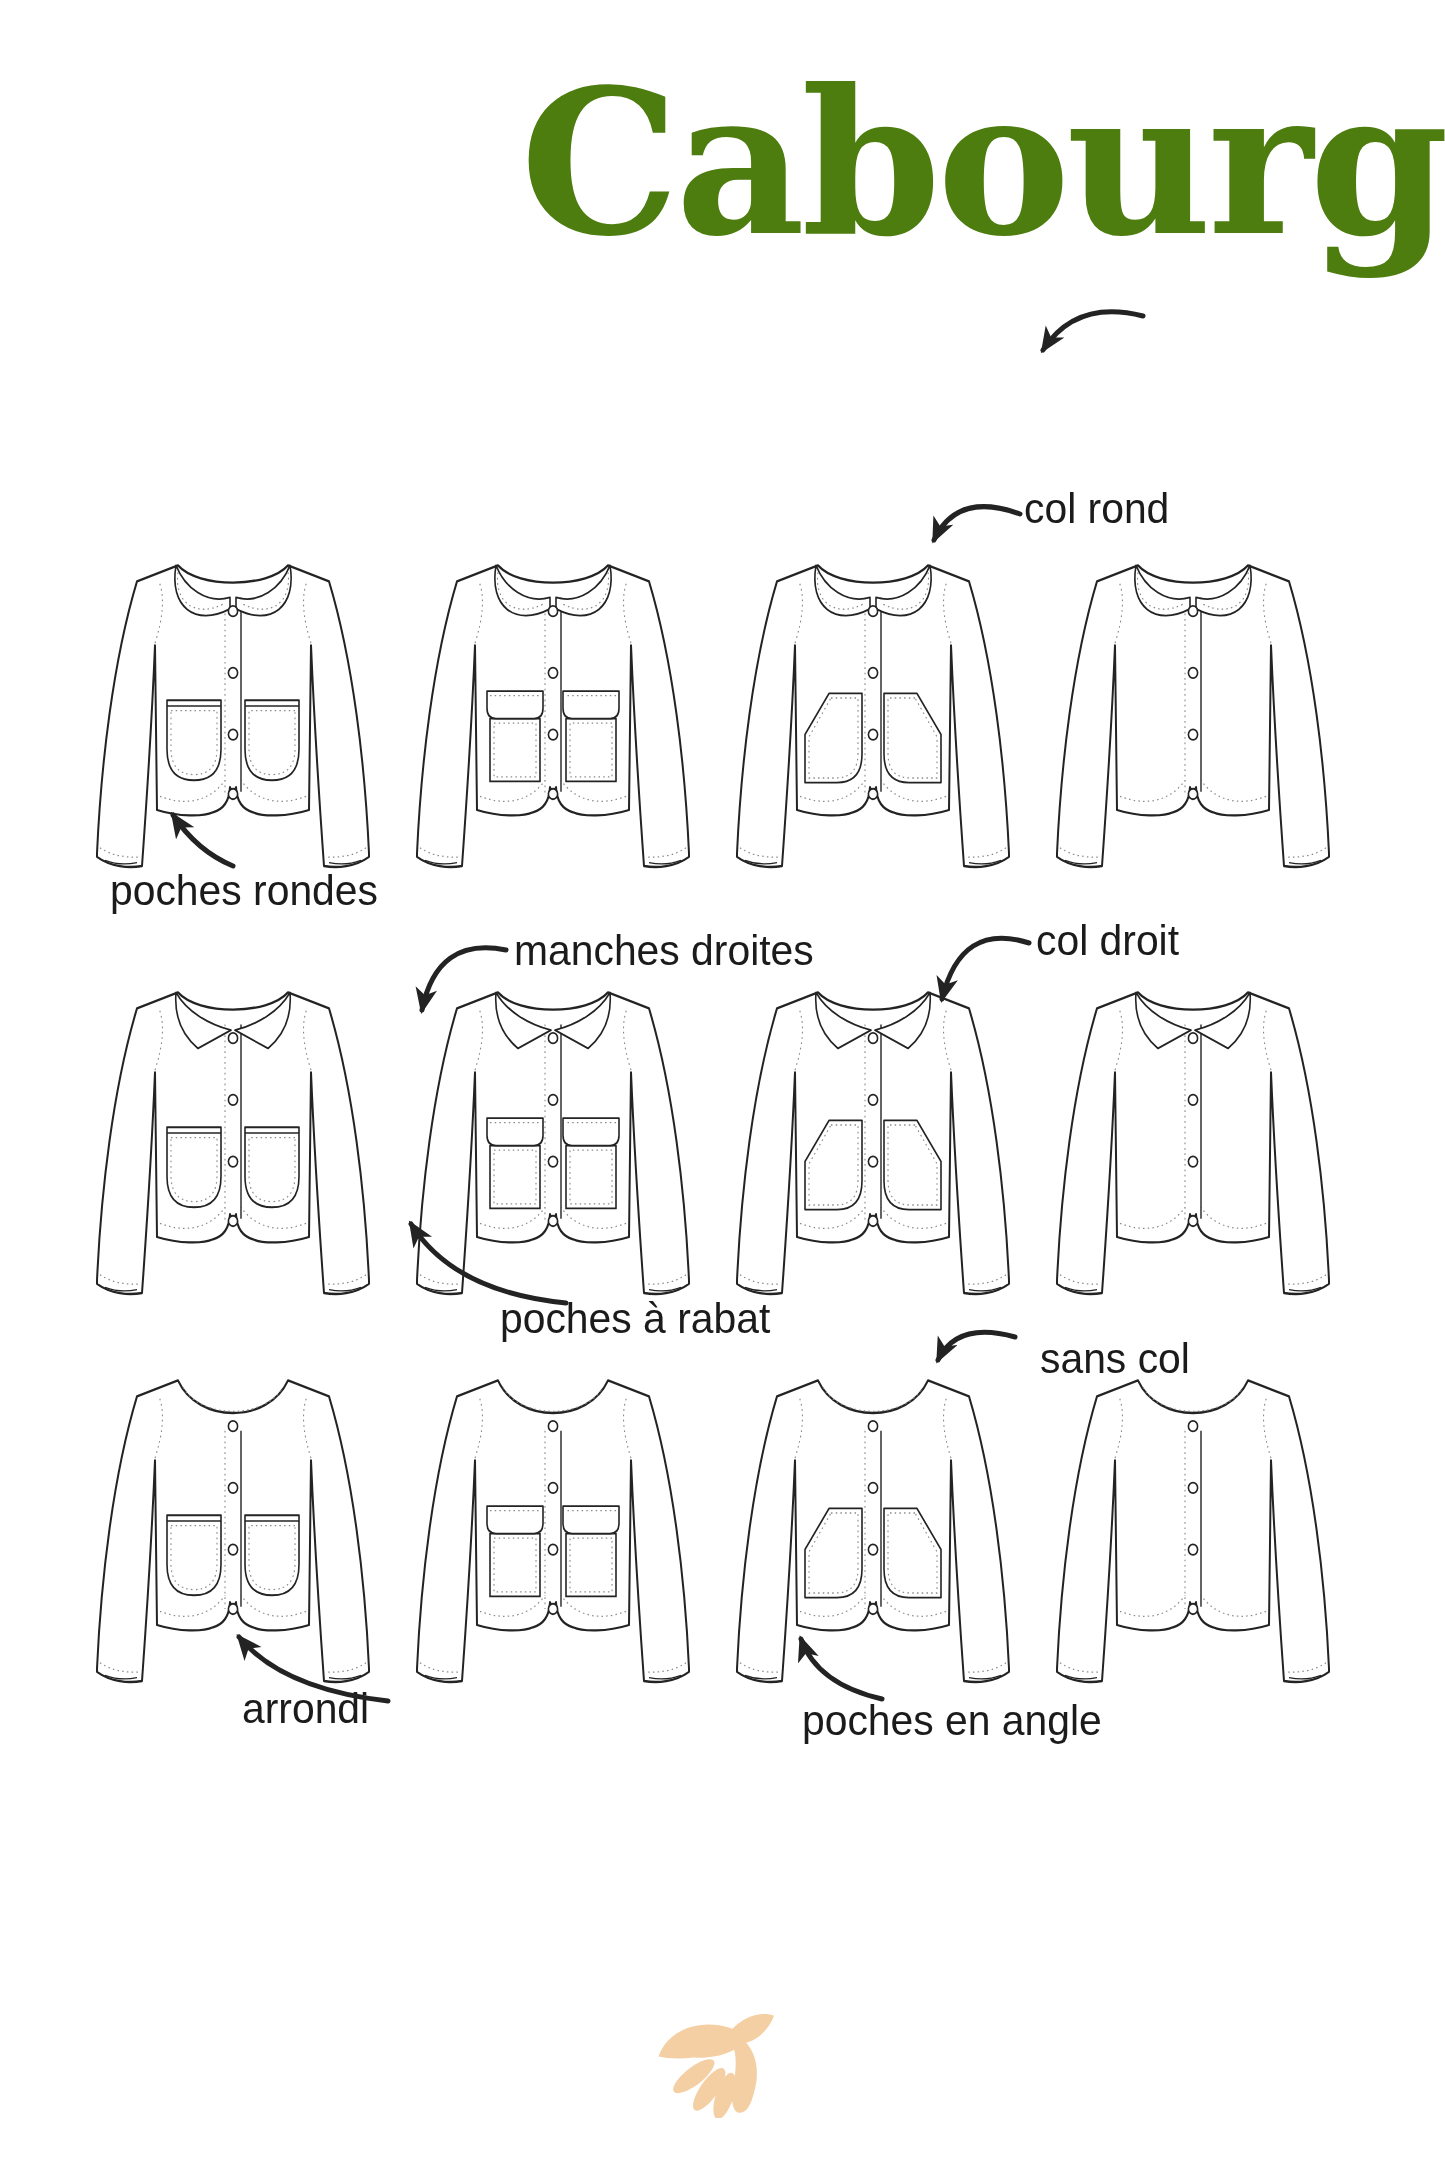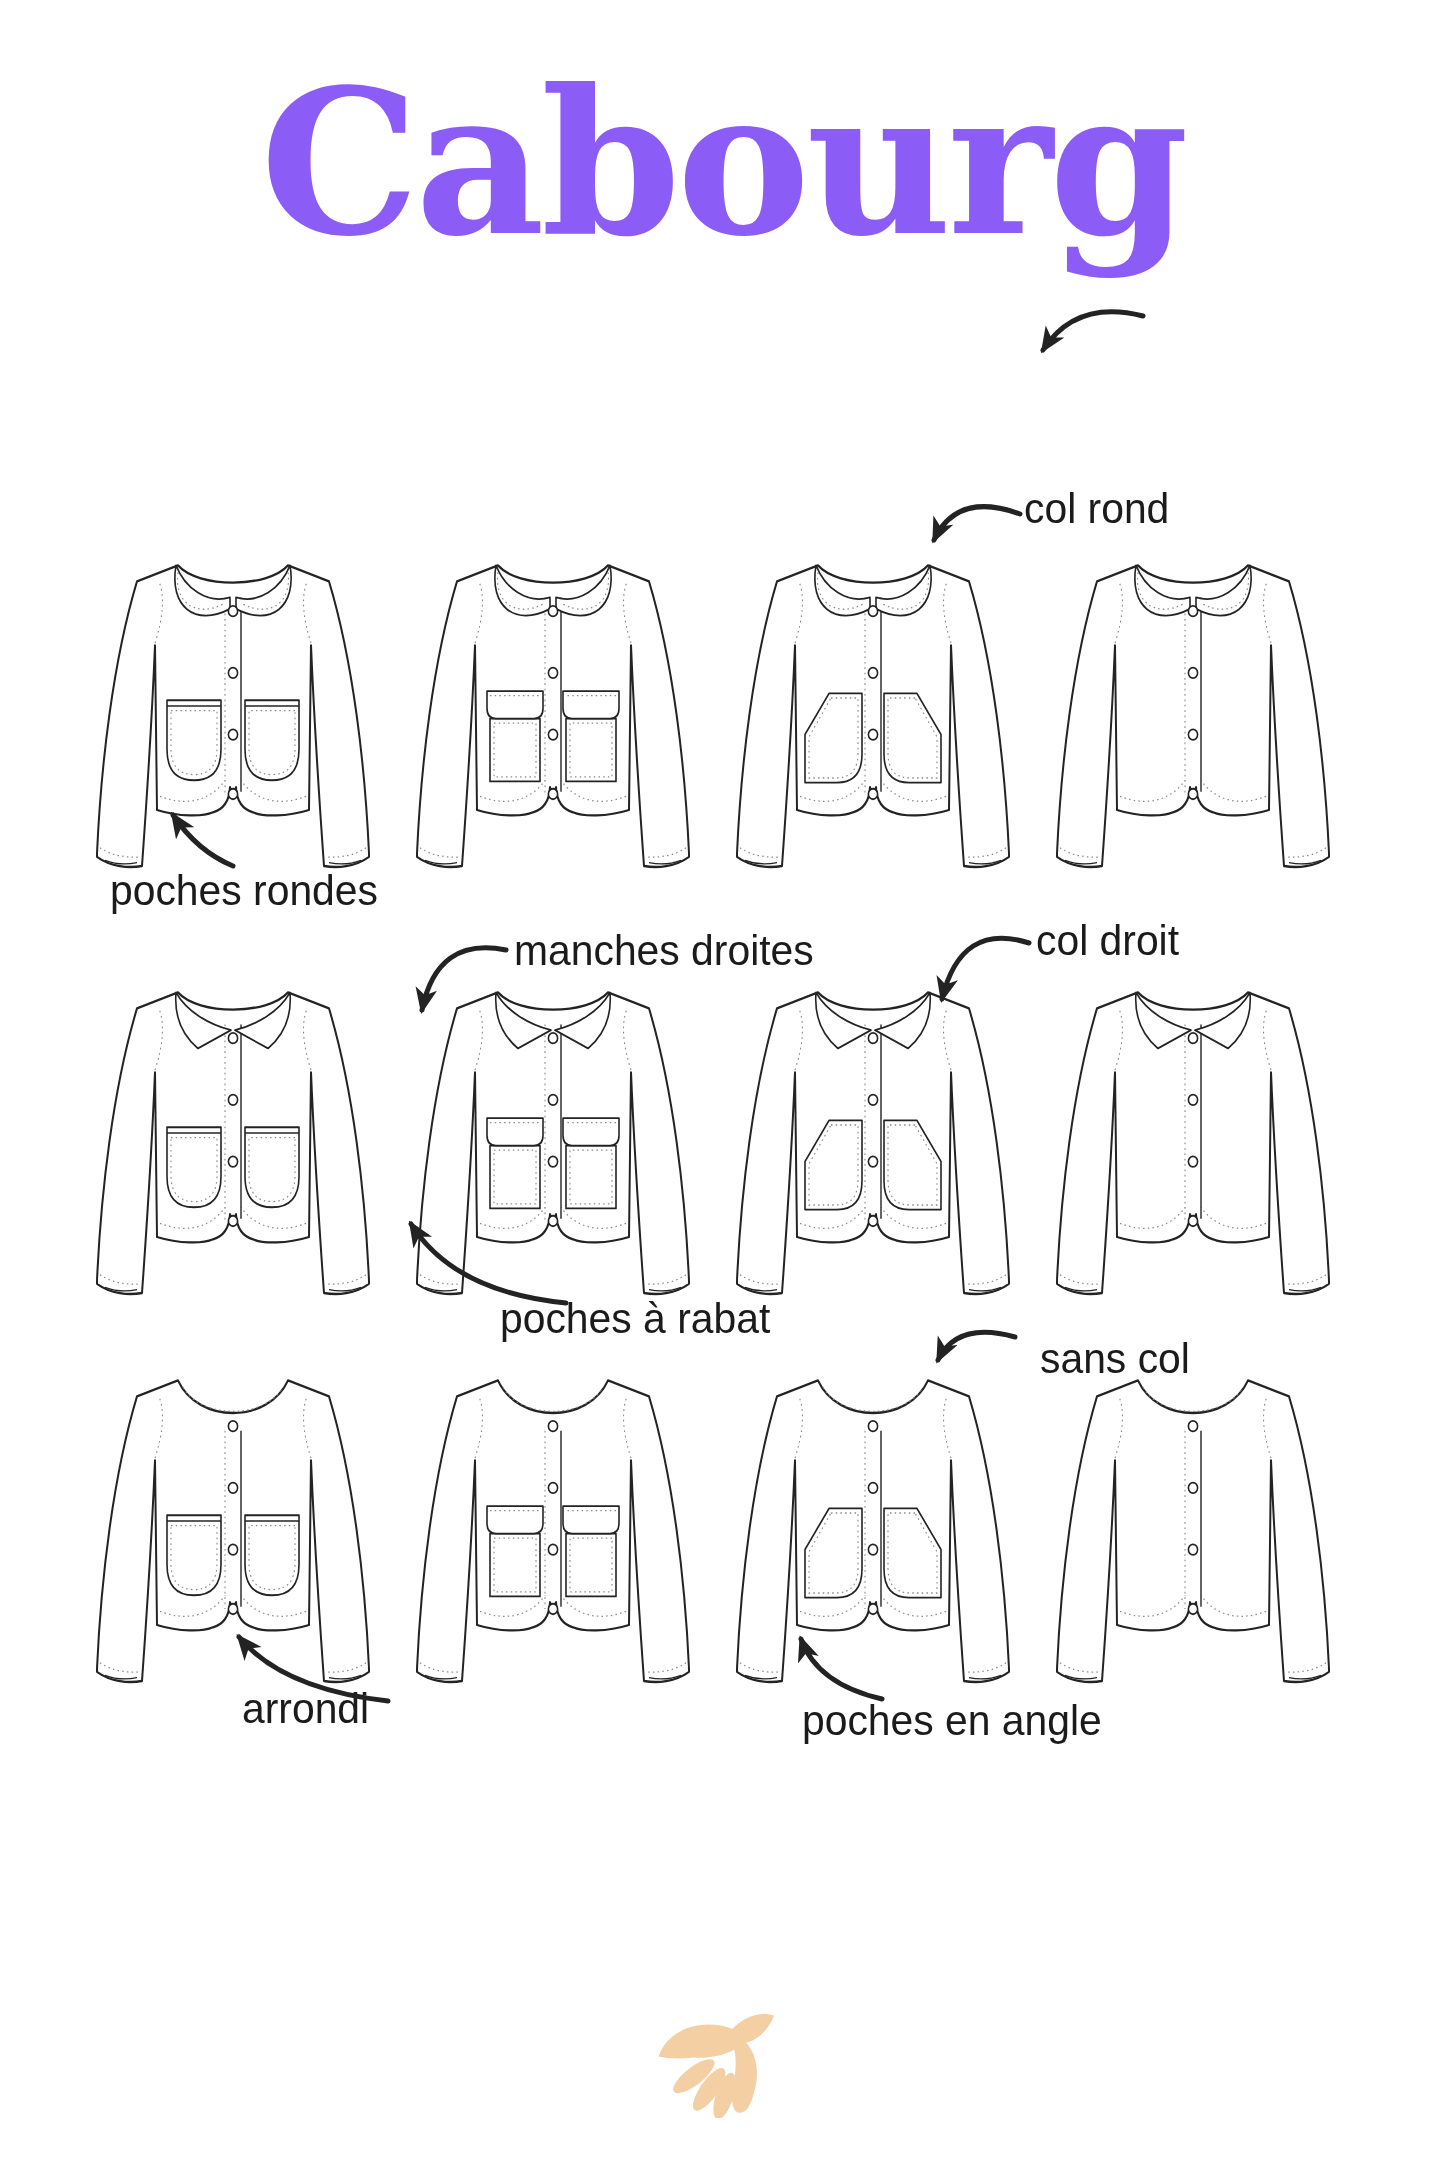--- a/index.html
+++ b/index.html
@@ -42,21 +42,21 @@
   #note-poches-en-angle{left:802px;top:1698px;}
   .jacket{position:absolute;width:320px;height:400px;}
   #arrow-overlay{position:absolute;left:0;top:0;width:1445px;height:2168px;pointer-events:none;}
   #logo{position:absolute;left:652px;top:1986px;width:132px;height:132px;}
 </style>
 </head>
 <body>
 
 <div class="page">
 
-  <h1 class="title" style="color: #8b5cf6;">Cabourg</h1>
+  <h1 class="title" style="color: #4d7c0f; text-align: right;">Cabourg</h1>
 
   <div id="jacket-layer">
       <div class="jacket" style="left: 73px; top: 522px;"><svg viewBox="0 0 320 350" width="320" height="400" preserveAspectRatio="none">
           <path d="M64,52 C40,122 28,212 24,290 L24,293 C38,302 56,303 69,301 C74,240 79,170 82,108 L84,252 C106,258 130,258 140,254 Q156,250 157,232 L160,238 L163,232 Q164,250 180,254 C190,258 214,258 236,252 L238,108 C241,170 246,240 251,301 C264,303 282,302 296,293 L296,290 C292,212 280,122 256,52 L215,38 C 195,58 125,58 105,38 Z" fill="#ffffff" stroke="#232323" stroke-width="2" stroke-linejoin="round"></path>
           <path d="M82,106 C90,84 92,66 86,52" fill="none" stroke="#8a8a8a" stroke-width="1.1" stroke-dasharray="1.5,3.2"></path>
           <path d="M238,106 C230,84 228,66 234,52" fill="none" stroke="#8a8a8a" stroke-width="1.1" stroke-dasharray="1.5,3.2"></path>
           <path d="M87,240 C110,248 136,246 152,226" fill="none" stroke="#8a8a8a" stroke-width="1.1" stroke-dasharray="1.5,3.2"></path>
           <path d="M233,240 C210,248 184,246 168,226" fill="none" stroke="#8a8a8a" stroke-width="1.1" stroke-dasharray="1.5,3.2"></path>
           <path d="M27,285 C38,292 54,294 67,293" fill="none" stroke="#8a8a8a" stroke-width="1.1" stroke-dasharray="1.5,3.2"></path>
           <path d="M293,285 C282,292 266,294 253,293" fill="none" stroke="#8a8a8a" stroke-width="1.1" stroke-dasharray="1.5,3.2"></path>

